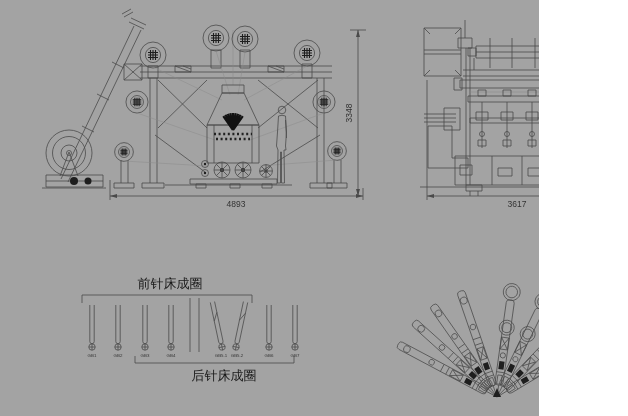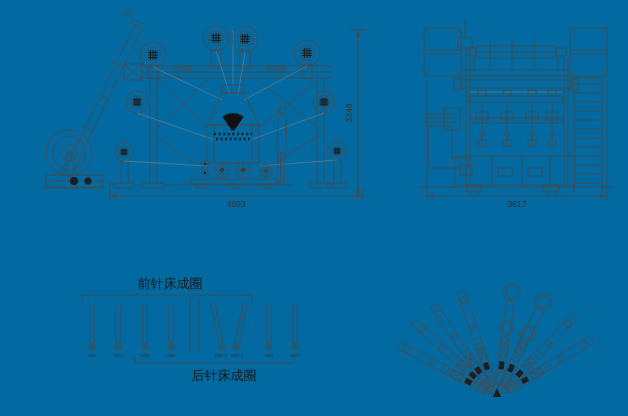--- a/index.html
+++ b/index.html
@@ -1,16 +1,16 @@
 <!DOCTYPE html>
 <html><head>
 <meta charset="utf-8">
 <style>
   html,body{margin:0;padding:0;background:#fff;}
-  .page{position:relative;width:628px;height:416px;background:#0369a1;overflow:hidden;
+  .page{position:relative;width:539px;height:416px;background:#a3a3a3;overflow:hidden;
         font-family:"Liberation Sans","DejaVu Sans",sans-serif;}
   svg{position:absolute;left:0;top:0;}
   svg *{vector-effect:non-scaling-stroke;}
   path,line,rect,circle,polyline,ellipse{fill:none;stroke:#4a4a4a;stroke-width:.8;}
   .thin{stroke:#8a8a8a;stroke-width:.5;}
   .dk{fill:#1e1e1e;stroke:none;}
   .hub{stroke:#1e1e1e;stroke-width:1.1;}
   .fan{stroke:#111;stroke-width:2.2;}
   .dash{stroke:#222;stroke-width:2.4;stroke-dasharray:2 2.6;}
   .arrow{fill:#4a4a4a;stroke:none;}

